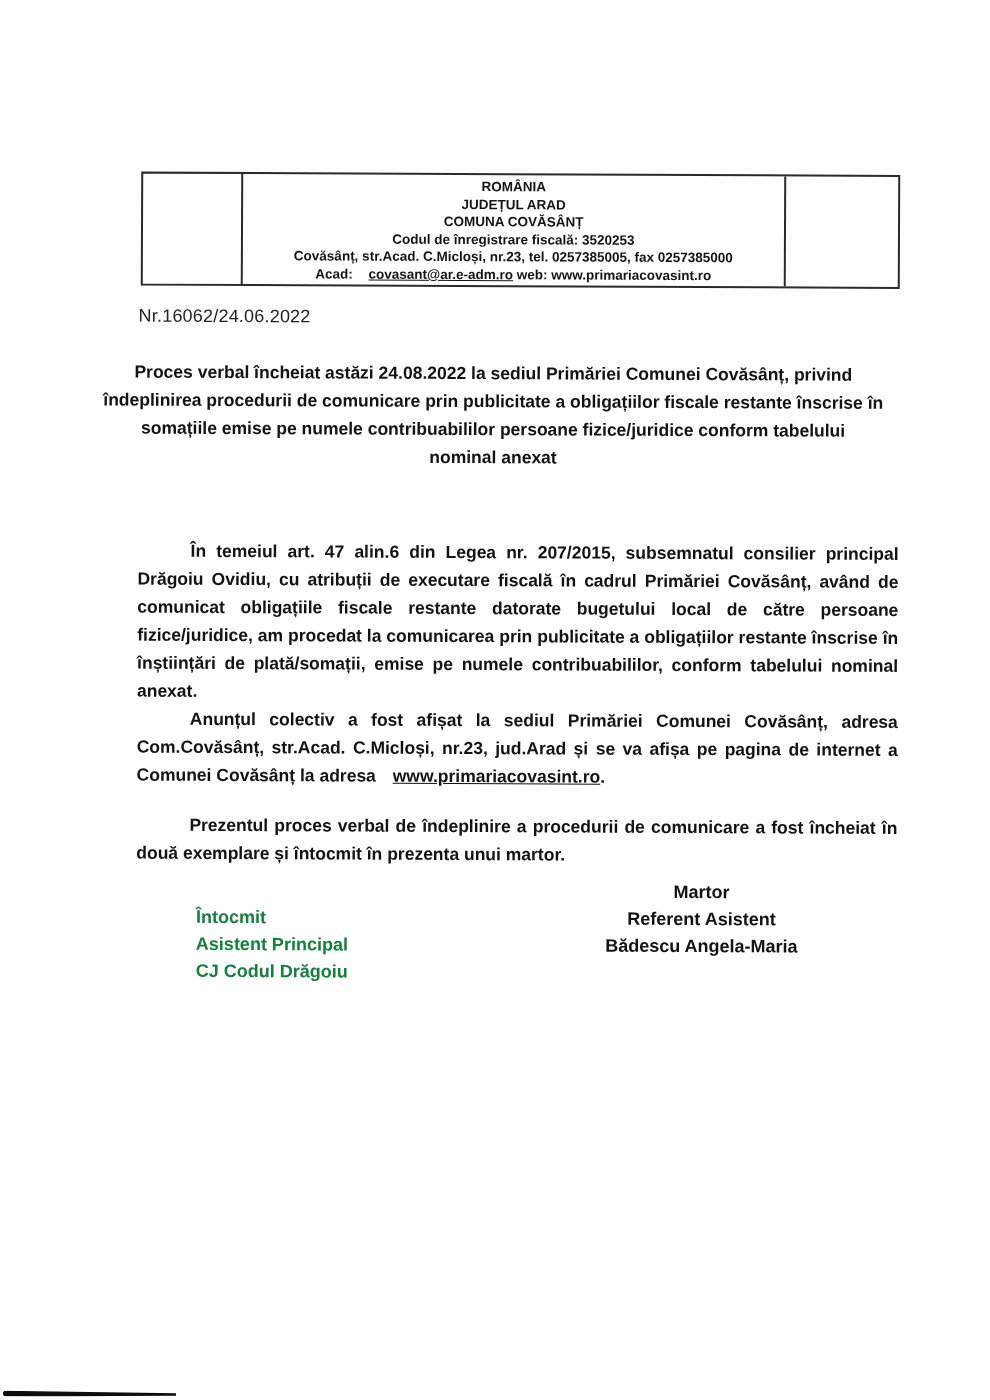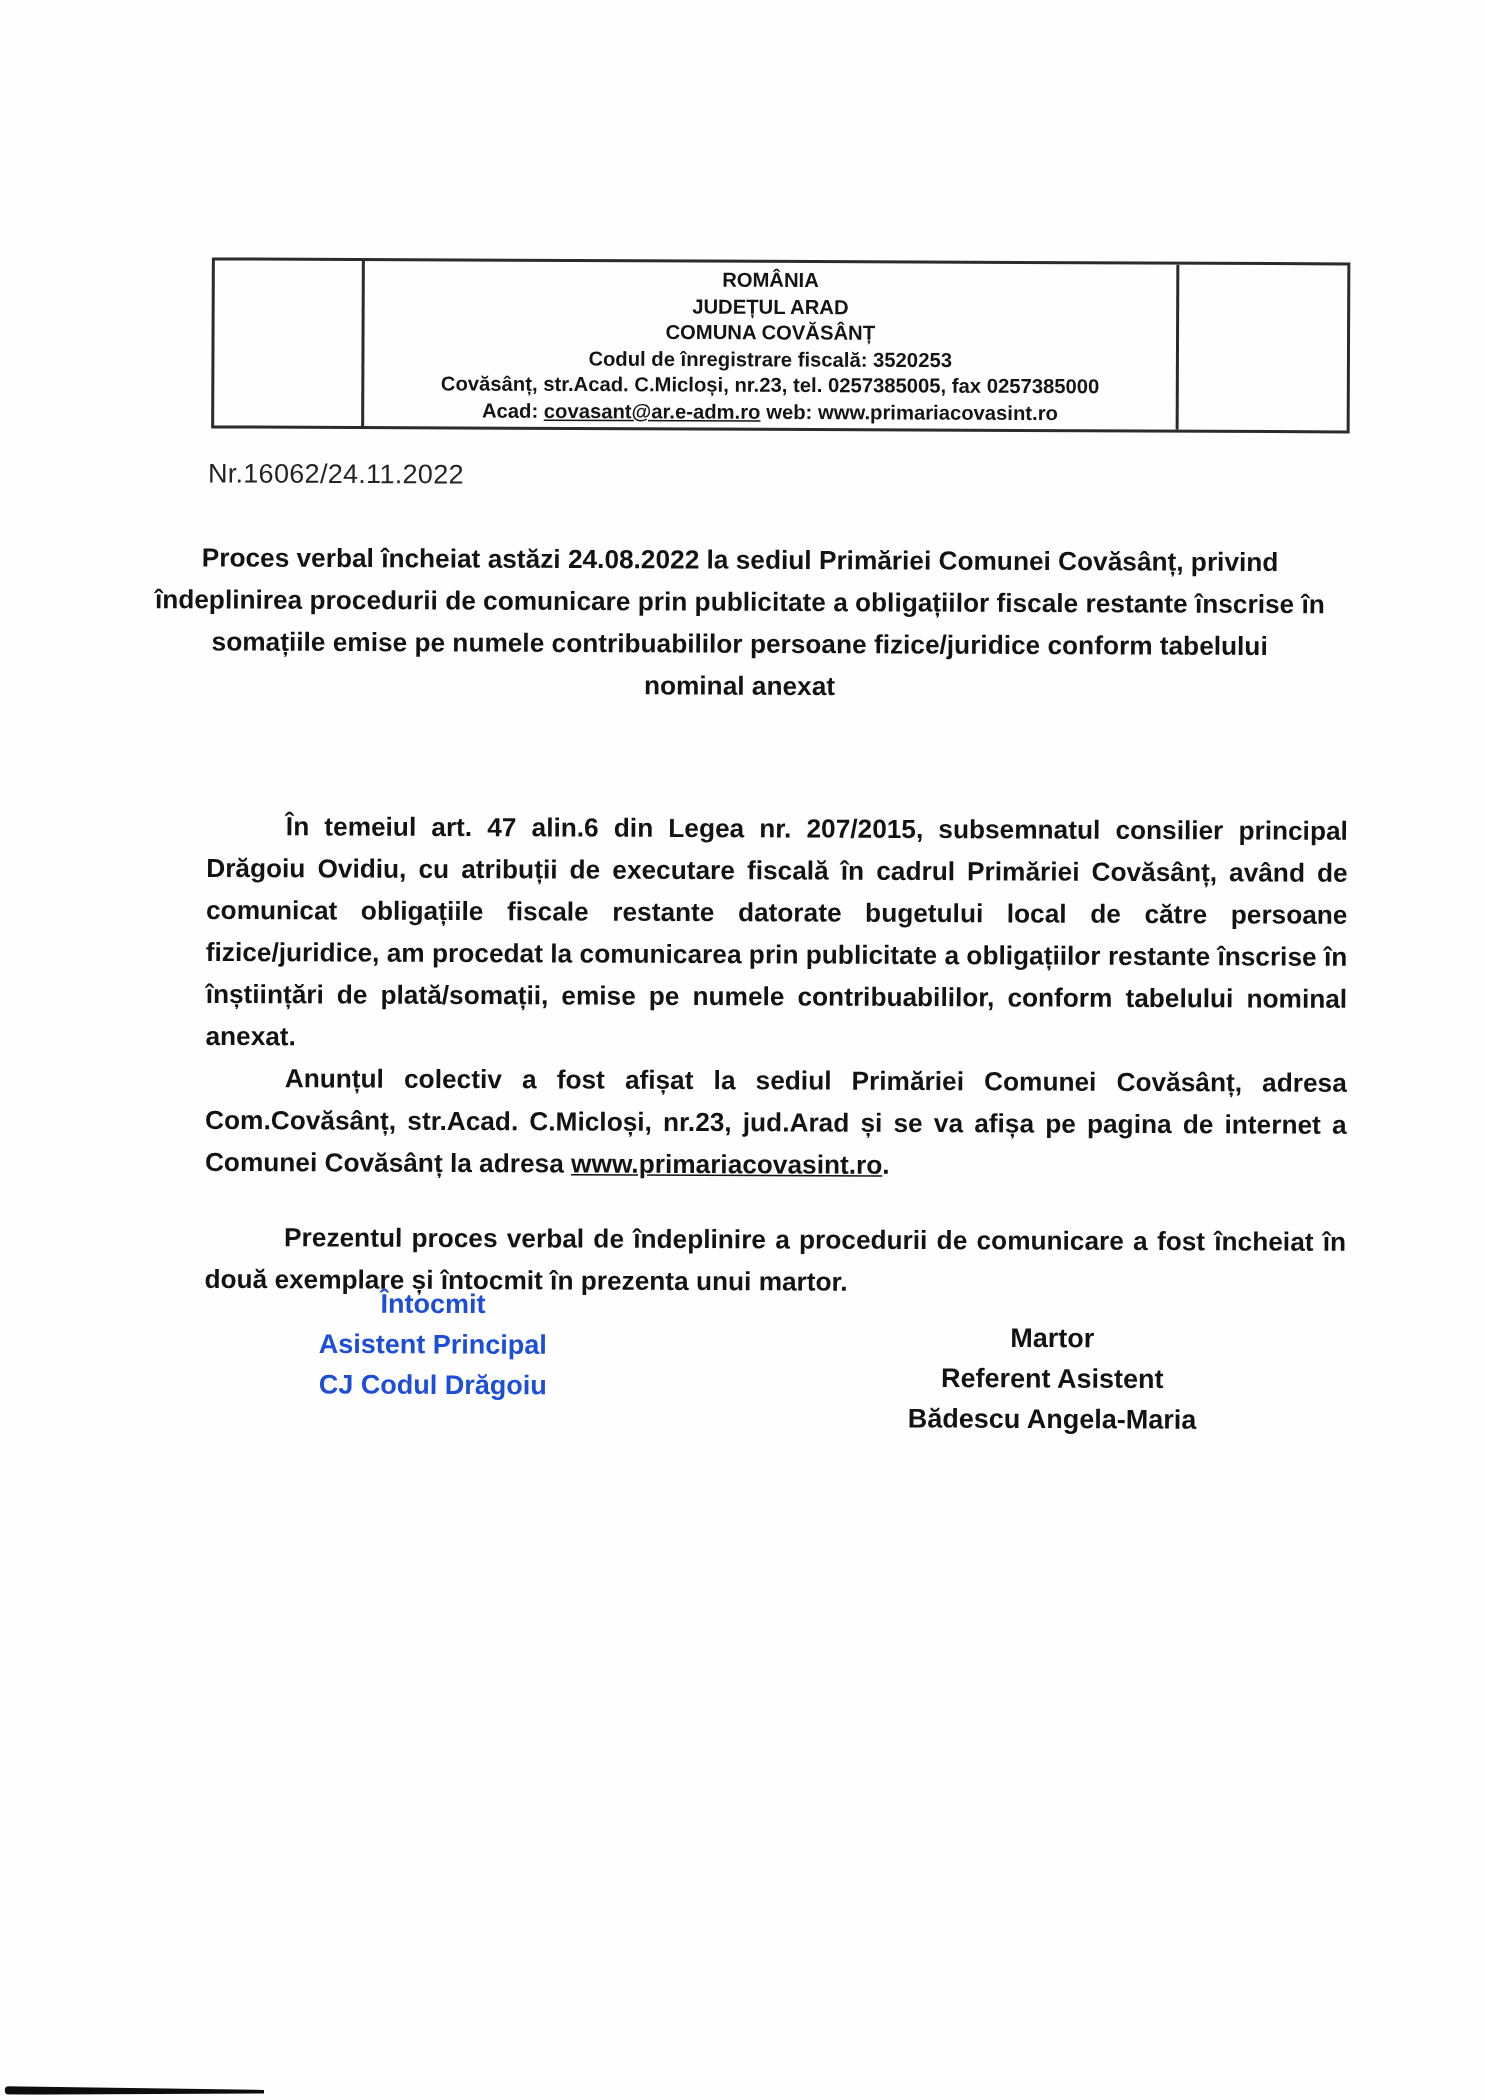--- a/index.html
+++ b/index.html
@@ -48,21 +48,21 @@
     font-weight: 700;
     font-size: 13.5px;
     line-height: 17.6px;
     color: #141414;
   }
   .header-cell-right {
     flex: 1;
     border-left: 2px solid #2b2b2b;
     box-sizing: border-box;
   }
-  .u { text-decoration: underline; }
+  .u { text-decoration: underline; margin-left: 12px; }
 
   
   .doc-number {
     position: absolute;
     left: 140px;
     top: 305px;
     font-size: 18px;
     font-weight: 400;
     letter-spacing: 0.2px;
     color: #232323;
@@ -97,27 +97,27 @@
     line-height: 28px;
     text-indent: 53px;
     color: #131313;
   }
   .doc-body p.para-3 { margin-top: 22px; }
 
   
   .sig-left {
     position: absolute;
     left: 200px;
-    top: 855px;
+    top: 903px;
     width: 185px;
-    text-align: center;
+    text-align: left;
     font-size: 18px;
     font-weight: 700;
     line-height: 27px;
-    color: #1d4ed8;
+    color: #15803d;
   }
   .sig-right {
     position: absolute;
     left: 583px;
     top: 876px;
     width: 245px;
     text-align: center;
     font-size: 18px;
     font-weight: 700;
     line-height: 27px;
@@ -149,21 +149,21 @@
         <div>ROMÂNIA</div>
         <div>JUDEȚUL ARAD</div>
         <div>COMUNA COVĂSÂNȚ</div>
         <div>Codul de înregistrare fiscală: 3520253</div>
         <div>Covăsânț, str.Acad. C.Micloși, nr.23, tel. 0257385005, fax 0257385000</div>
         <div><span>Acad: </span><span class="u">covasant@ar.e-adm.ro</span><span> web: www.primariacovasint.ro</span></div>
       </div>
       <div class="header-cell-right"></div>
     </div>
 
-    <div class="doc-number">Nr.16062/24.11.2022</div>
+    <div class="doc-number">Nr.16062/24.06.2022</div>
 
     <div class="doc-title">
       <div class="t-line">Proces verbal încheiat astăzi 24.08.2022 la sediul Primăriei Comunei Covăsânț, privind</div>
       <div class="t-line">îndeplinirea procedurii de comunicare prin publicitate a obligațiilor fiscale restante înscrise în</div>
       <div class="t-line">somațiile emise pe numele contribuabililor persoane fizice/juridice conform tabelului</div>
       <div class="t-line">nominal anexat</div>
     </div>
 
     <div class="doc-body">
       <p class="para-1">În temeiul art. 47 alin.6 din Legea nr. 207/2015, subsemnatul consilier principal Drăgoiu Ovidiu, cu atribuții de executare fiscală în cadrul Primăriei Covăsânț, având de comunicat obligațiile fiscale restante datorate bugetului local de către persoane fizice/juridice, am procedat la comunicarea prin publicitate a obligațiilor restante înscrise în înștiințări de plată/somații, emise pe numele contribuabililor, conform tabelului nominal anexat.</p>

